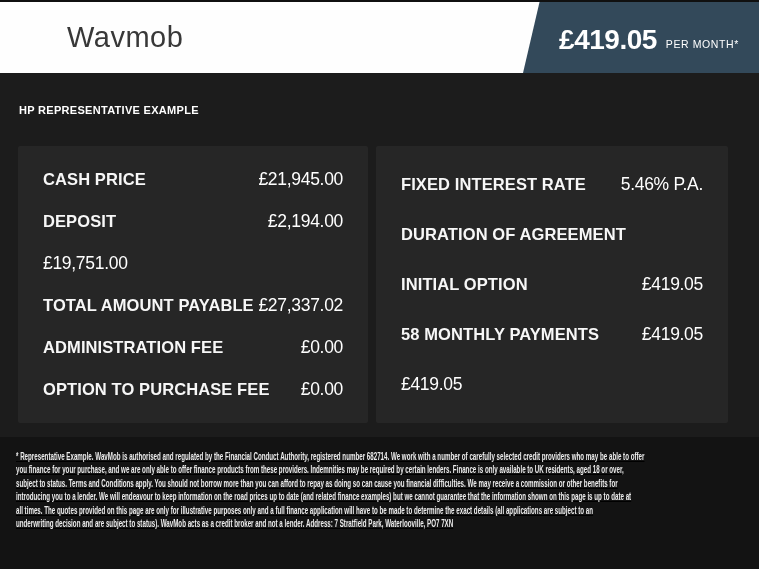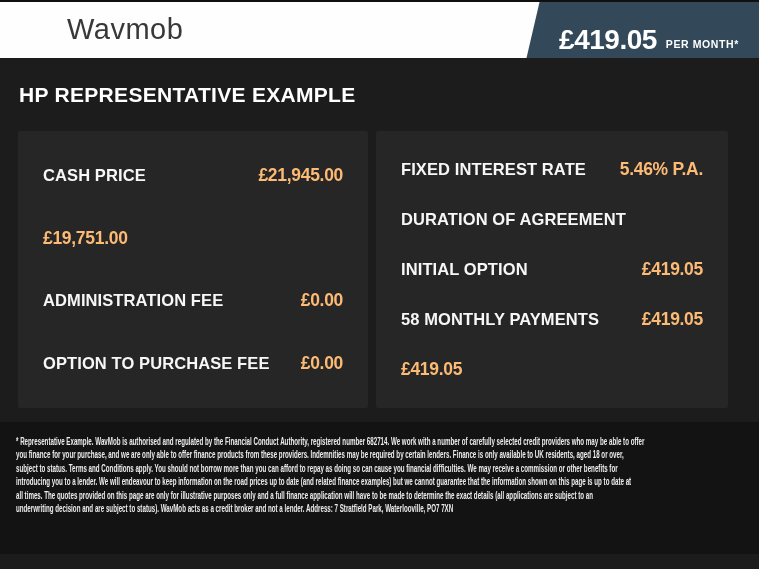--- a/index.html
+++ b/index.html
@@ -4,49 +4,49 @@
 <style>
   * { margin:0; padding:0; box-sizing:border-box; }
   html,body { width:759px; height:569px; }
   body { font-family:"Liberation Sans", sans-serif; background:#1c1c1c; }
   .page { position:relative; width:759px; height:569px; overflow:hidden; }
 
   .top-border { position:absolute; top:0; left:0; width:759px; height:2px;
     background:#101010; z-index:20; }
 
   
-  .header { position:relative; width:759px; height:58px; background:#fefefe; }
+  .header { position:relative; width:759px; height:73px; background:#fefefe; }
   .brand { position:absolute; left:67px; top:50%; transform:translateY(-50%);
     font-size:29px; font-weight:500; color:#383838; letter-spacing:0.5px; }
 
   .price-ribbon { position:absolute; right:0; top:0; width:236px; height:73px;
     background:#33495a;
     clip-path:polygon(17px 0, 100% 0, 100% 100%, 0 100%);
     display:flex; align-items:center; justify-content:center; padding:6px 6px 0 22px; }
   .price-amount { color:#ffffff; font-size:28px; font-weight:bold; letter-spacing:-0.5px; }
-  .price-period { color:#ffffff; font-size:10.5px; font-weight:bold; letter-spacing:0.6px;
+  .price-period { color:#ffffff; font-size:10.5px; font-weight:normal; letter-spacing:0.6px;
     margin-left:9px; transform:translateY(4px); }
 
   
   .main { position:relative; width:759px; height:364px; background:#1c1c1c; }
-  .section-title { padding:26px 0 0 19px; color:#ffffff; font-size:21px;
+  .section-title { padding:26px 0 0 19px; color:#ffffff; font-size:11px;
     font-weight:bold; letter-spacing:0.3px; line-height:22px; }
 
   .panels { display:flex; margin-top:25px; padding:0 19px 0 18px; gap:8px; }
   .panel { background:#262626; border-radius:2px; height:277px;
     padding:13px 25px; display:flex; flex-direction:column; }
   .panel.left  { width:350px; }
   .panel.right { width:352px; }
   .frow { flex:1; display:flex; align-items:center; justify-content:space-between; }
   .frow .lbl { color:#f7f7f7; font-size:16.5px; font-weight:bold; letter-spacing:0.1px; white-space:nowrap; }
-  .frow .val { color:#fdba74; font-size:17.5px; font-weight:bold; letter-spacing:-0.3px; white-space:nowrap;text-align:right; }
+  .frow .val { color:#ffffff; font-size:17.5px; font-weight:normal; letter-spacing:-0.3px; white-space:nowrap;text-align:right; }
 
   
   .legal { position:relative; width:759px; height:132px; background:#131313;
-    padding:13px 0 0 16px; overflow:hidden; }
+    padding:13px 0 0 16px; overflow:hidden;text-decoration:underline; }
   .legal-scale { transform:scaleX(0.62); transform-origin:left top; width:1180px; }
   .legal-line { white-space:nowrap; color:#ededed; font-size:10px;
     font-weight:bold; line-height:13.4px; }
 </style>
 </head>
 <body>
 
 <div class="page">
   <div class="top-border"></div>
 
@@ -61,21 +61,29 @@
   <div class="main">
     <div class="section-title">HP REPRESENTATIVE EXAMPLE</div>
 
     <div class="panels">
       <div class="panel left">
         <div class="frow">
           <span class="lbl">CASH PRICE</span>
           <span class="val">£21,945.00</span>
         </div>
         <div class="frow">
+          <span class="lbl">DEPOSIT</span>
+          <span class="val">£2,194.00</span>
+        </div>
+        <div class="frow">
           <span class="val">£19,751.00</span>
+        </div>
+        <div class="frow">
+          <span class="lbl">TOTAL AMOUNT PAYABLE</span>
+          <span class="val">£27,337.02</span>
         </div>
         <div class="frow">
           <span class="lbl">ADMINISTRATION FEE</span>
           <span class="val">£0.00</span>
         </div>
         <div class="frow">
           <span class="lbl">OPTION TO PURCHASE FEE</span>
           <span class="val">£0.00</span>
         </div>
       </div>

